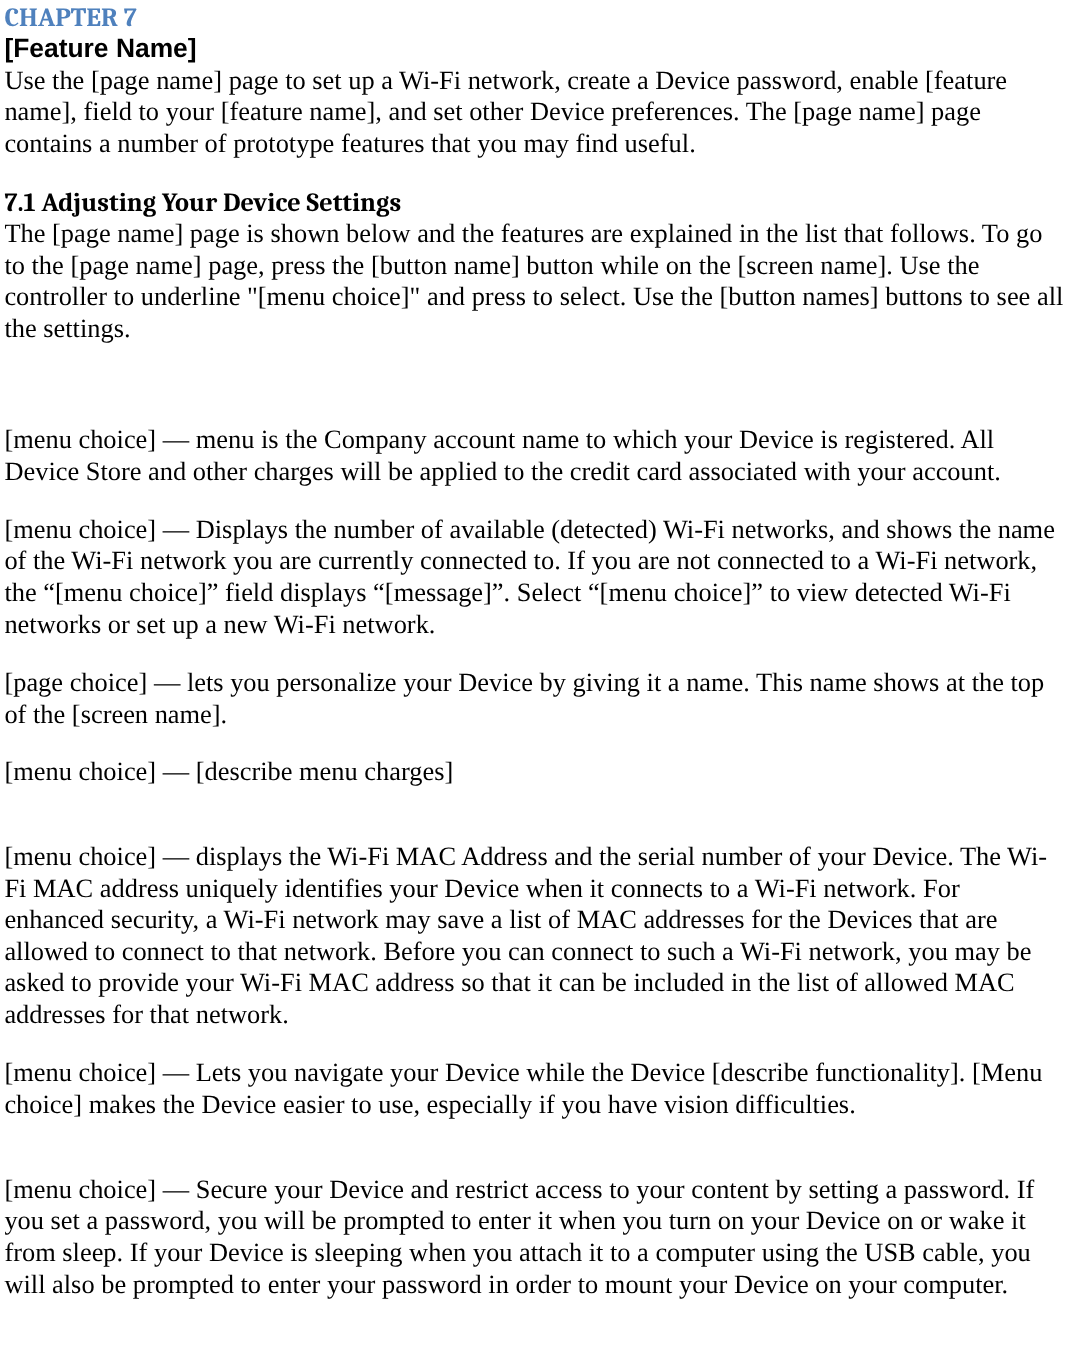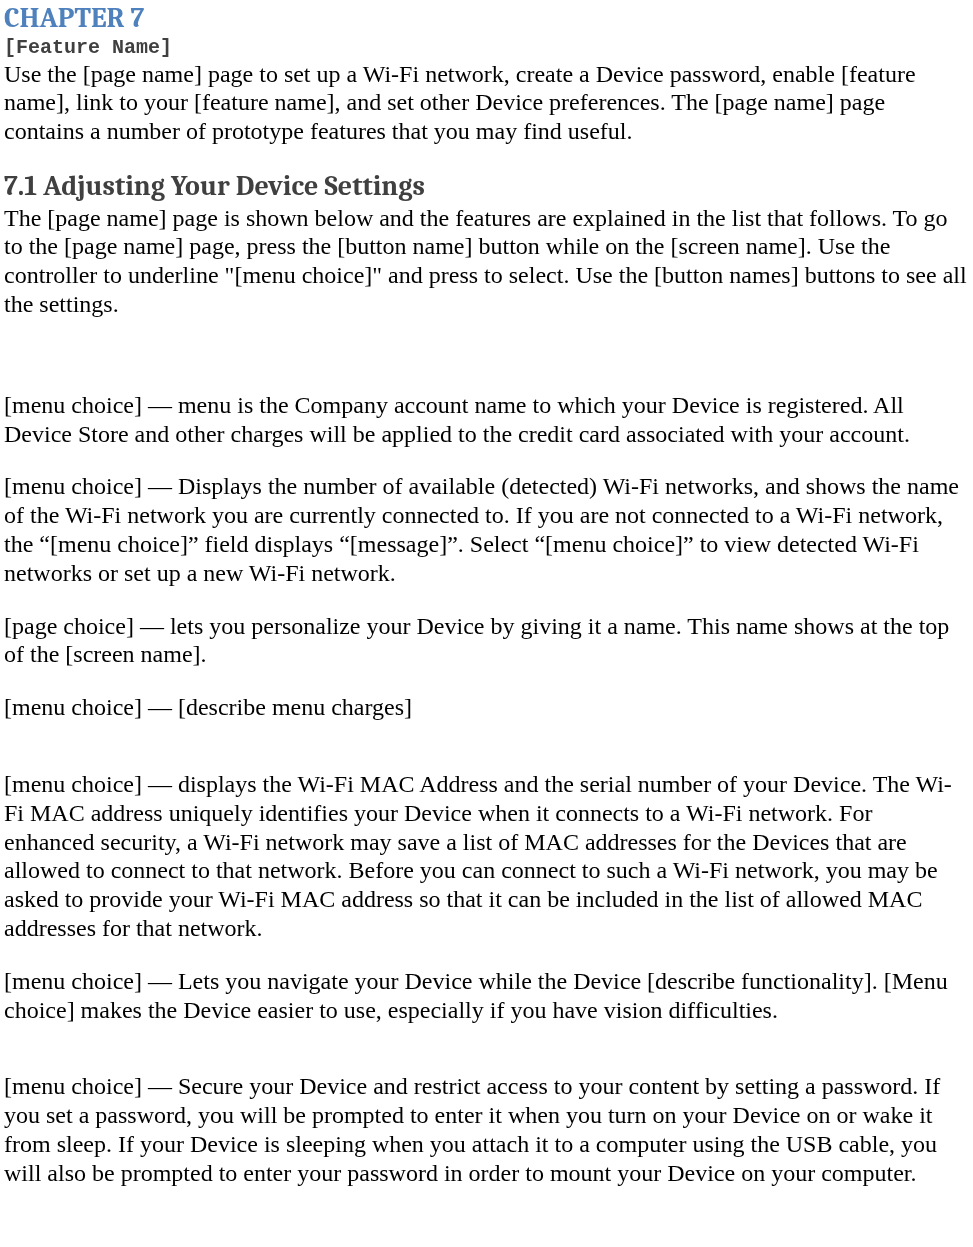--- a/index.html
+++ b/index.html
@@ -8,54 +8,54 @@
     line-height: 1.2;
     color: #000;
     margin: 0;
     padding: 2px 4px;
     width: 965px;
   }
   .chapter-label {
     font-family: Cambria, Georgia, serif;
     font-weight: bold;
     color: #4f81bd;
-    font-size: 28px;
+    font-size: 24px;
   }
   .feature-name {
-    font-family: Liberation Mono, monospace;
+    font-family: Liberation Sans, sans-serif;
     font-weight: bold;
-    color: #404040;
-    font-size: 20px;
+    color: #000000;
+    font-size: 24px;
   }
   .section-heading {
     font-family: Cambria, Georgia, serif;
     font-weight: bold;
-    color: #404040;
-    font-size: 28px;
+    color: #000000;
+    font-size: 24px;
     margin-top: 24px;
   }
   .para {
     margin: 0;
   }
   .gap {
     height: 24px;
   }
   .big-gap {
     height: 72px;
   }
   .med-gap {
     height: 48px;
   }
 </style>
 </head>
 <body>
 
 <div class="chapter-label">CHAPTER 7</div>
 <div class="feature-name">[Feature Name]</div>
-<p class="para">Use the [page name] page to set up a Wi-Fi network, create a Device password, enable [feature name], link to your [feature name], and set other Device preferences. The [page name] page contains a number of prototype features that you may find useful.</p>
+<p class="para">Use the [page name] page to set up a Wi-Fi network, create a Device password, enable [feature name], field to your [feature name], and set other Device preferences. The [page name] page contains a number of prototype features that you may find useful.</p>
 
 <div class="section-heading">7.1 Adjusting Your Device Settings</div>
 <p class="para">The [page name] page is shown below and the features are explained in the list that follows. To go to the [page name] page, press the [button name] button while on the [screen name]. Use the controller to underline "[menu choice]" and press to select. Use the [button names] buttons to see all the settings.</p>
 
 <div class="big-gap"></div>
 
 <p class="para">[menu choice] — menu is the Company account name to which your Device is registered. All Device Store and other charges will be applied to the credit card associated with your account.</p>
 <div class="gap"></div>
 <p class="para">[menu choice] — Displays the number of available (detected) Wi-Fi networks, and shows the name of the Wi-Fi network you are currently connected to. If you are not connected to a Wi-Fi network, the “[menu choice]” field displays “[message]”. Select “[menu choice]” to view detected Wi-Fi networks or set up a new Wi-Fi network.</p>
 <div class="gap"></div>

